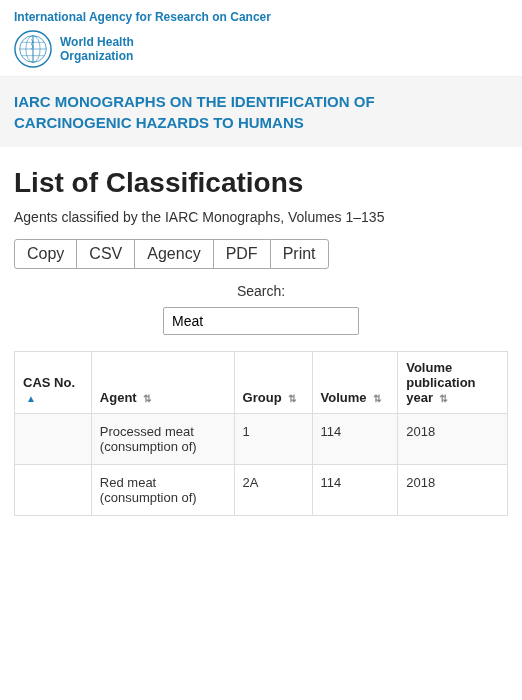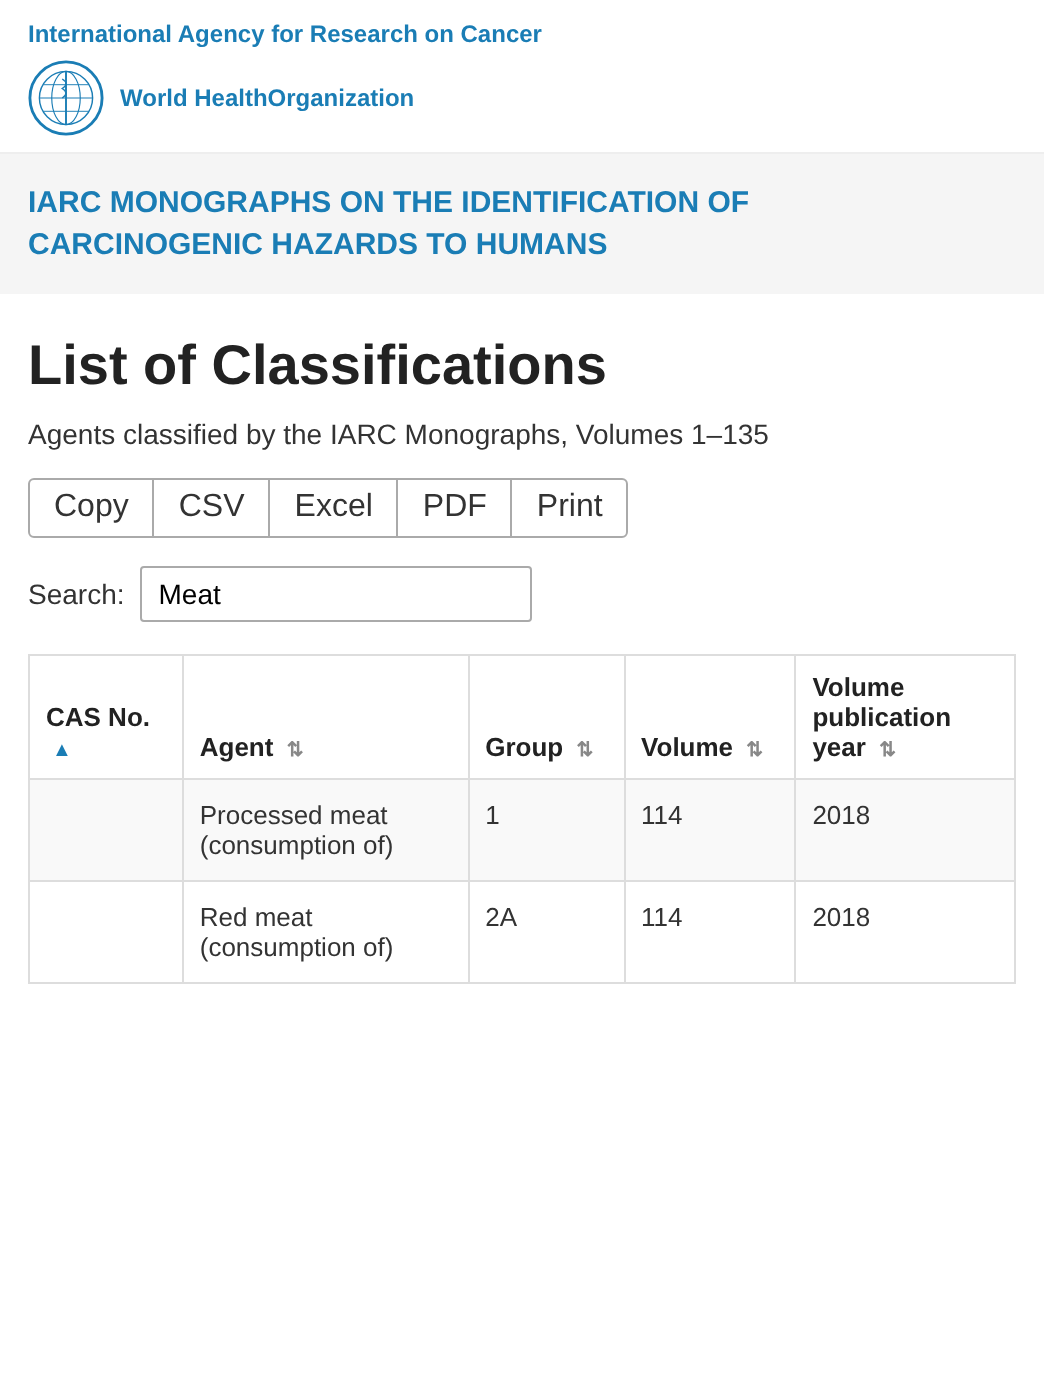--- a/index.html
+++ b/index.html
@@ -30,21 +30,21 @@
       display: flex;
       align-items: center;
       gap: 8px;
     }
     .who-emblem {
       width: 38px;
       height: 38px;
     }
     .who-text {
       display: flex;
-      flex-direction: row;
+      flex-direction: column;
     }
     .who-text .world {
       font-size: 12px;
       font-weight: bold;
       color: #1a7db5;
     }
     .who-text .org {
       font-size: 12px;
       font-weight: bold;
       color: #1a7db5;
@@ -106,20 +106,21 @@
       border-radius: 0 3px 3px 0;
       margin-right: 8px;
     }
 
     
     .search-row {
       display: flex;
       align-items: center;
       gap: 8px;
       margin-bottom: 16px;
+      flex-direction: column;
     }
     .search-label {
       font-size: 14px;
       color: #333;
       white-space: nowrap;
     }
     .search-input {
       border: 1px solid #aaa;
       padding: 5px 8px;
       font-size: 14px;
@@ -210,21 +211,21 @@
 </div>
 
 <div class="main-content">
 
   <h1 class="page-title">List of Classifications</h1>
   <p class="subtitle">Agents classified by the IARC Monographs, Volumes 1–135</p>
 
   <div class="toolbar">
     <button class="toolbar-btn">Copy</button>
     <button class="toolbar-btn">CSV</button>
-    <button class="toolbar-btn">Excel</button>
+    <button class="toolbar-btn">Agency</button>
     <button class="toolbar-btn">PDF</button>
     <button class="toolbar-btn">Print</button>
   </div>
 
   <div class="search-row">
     <span class="search-label">Search:</span>
     <input class="search-input" type="text" value="Meat" style="">
   </div>
 
   <table class="data-table">

